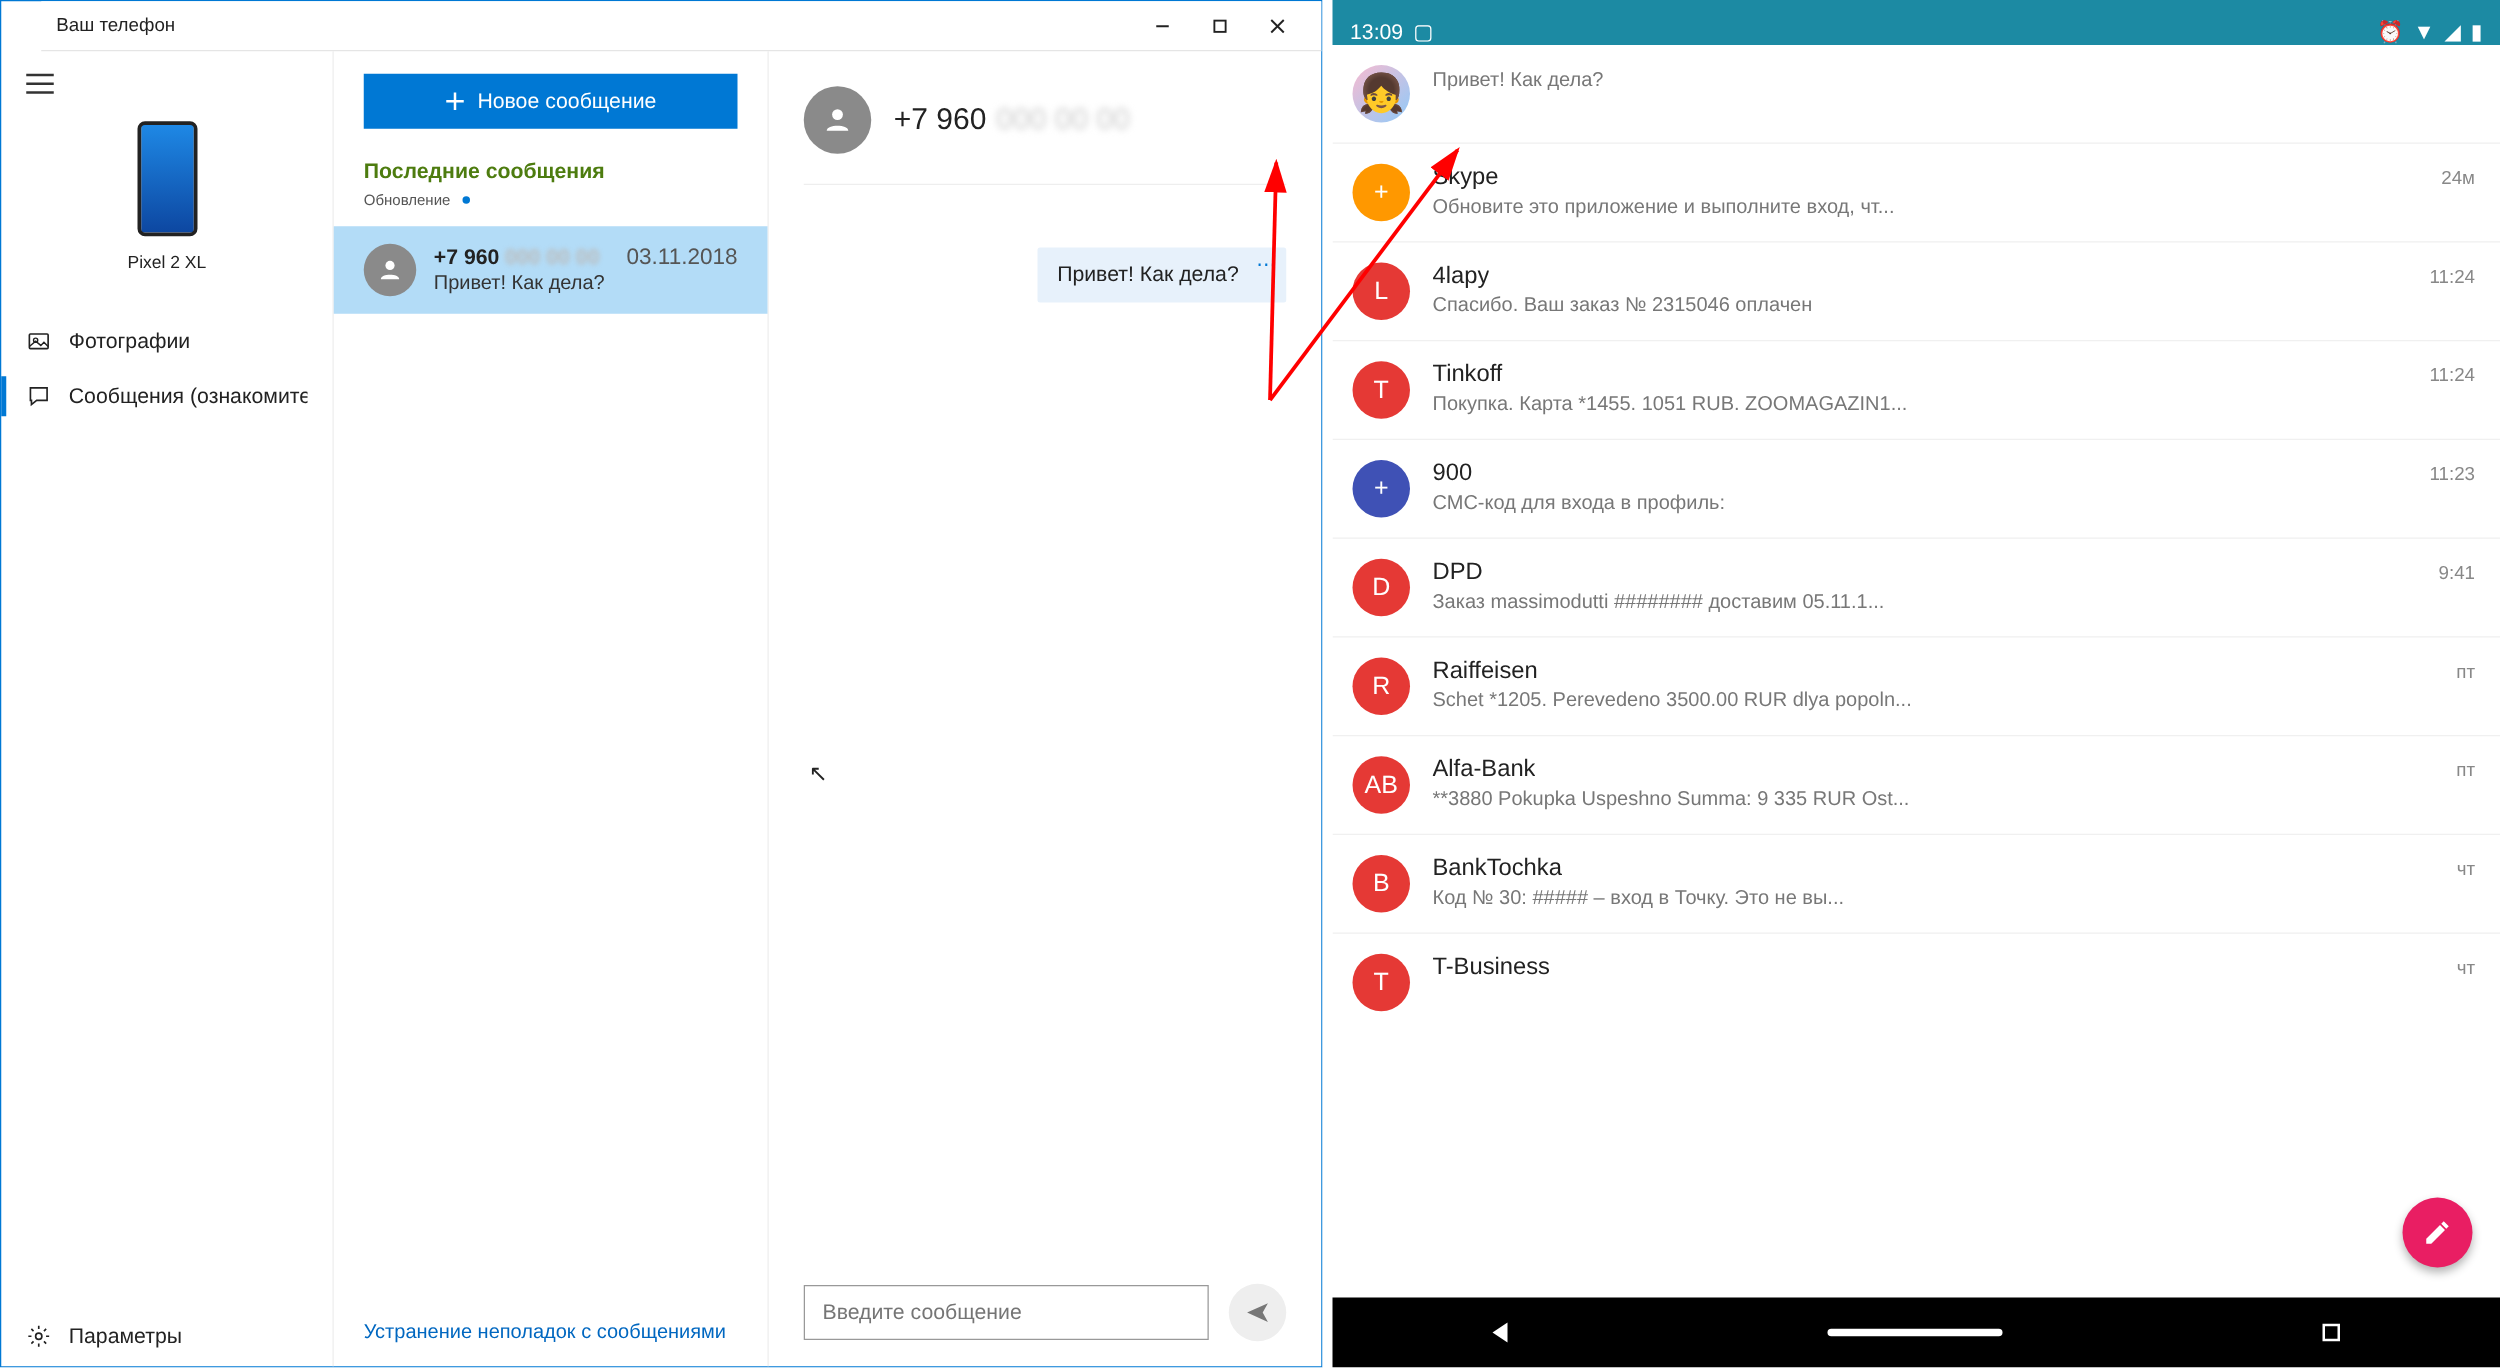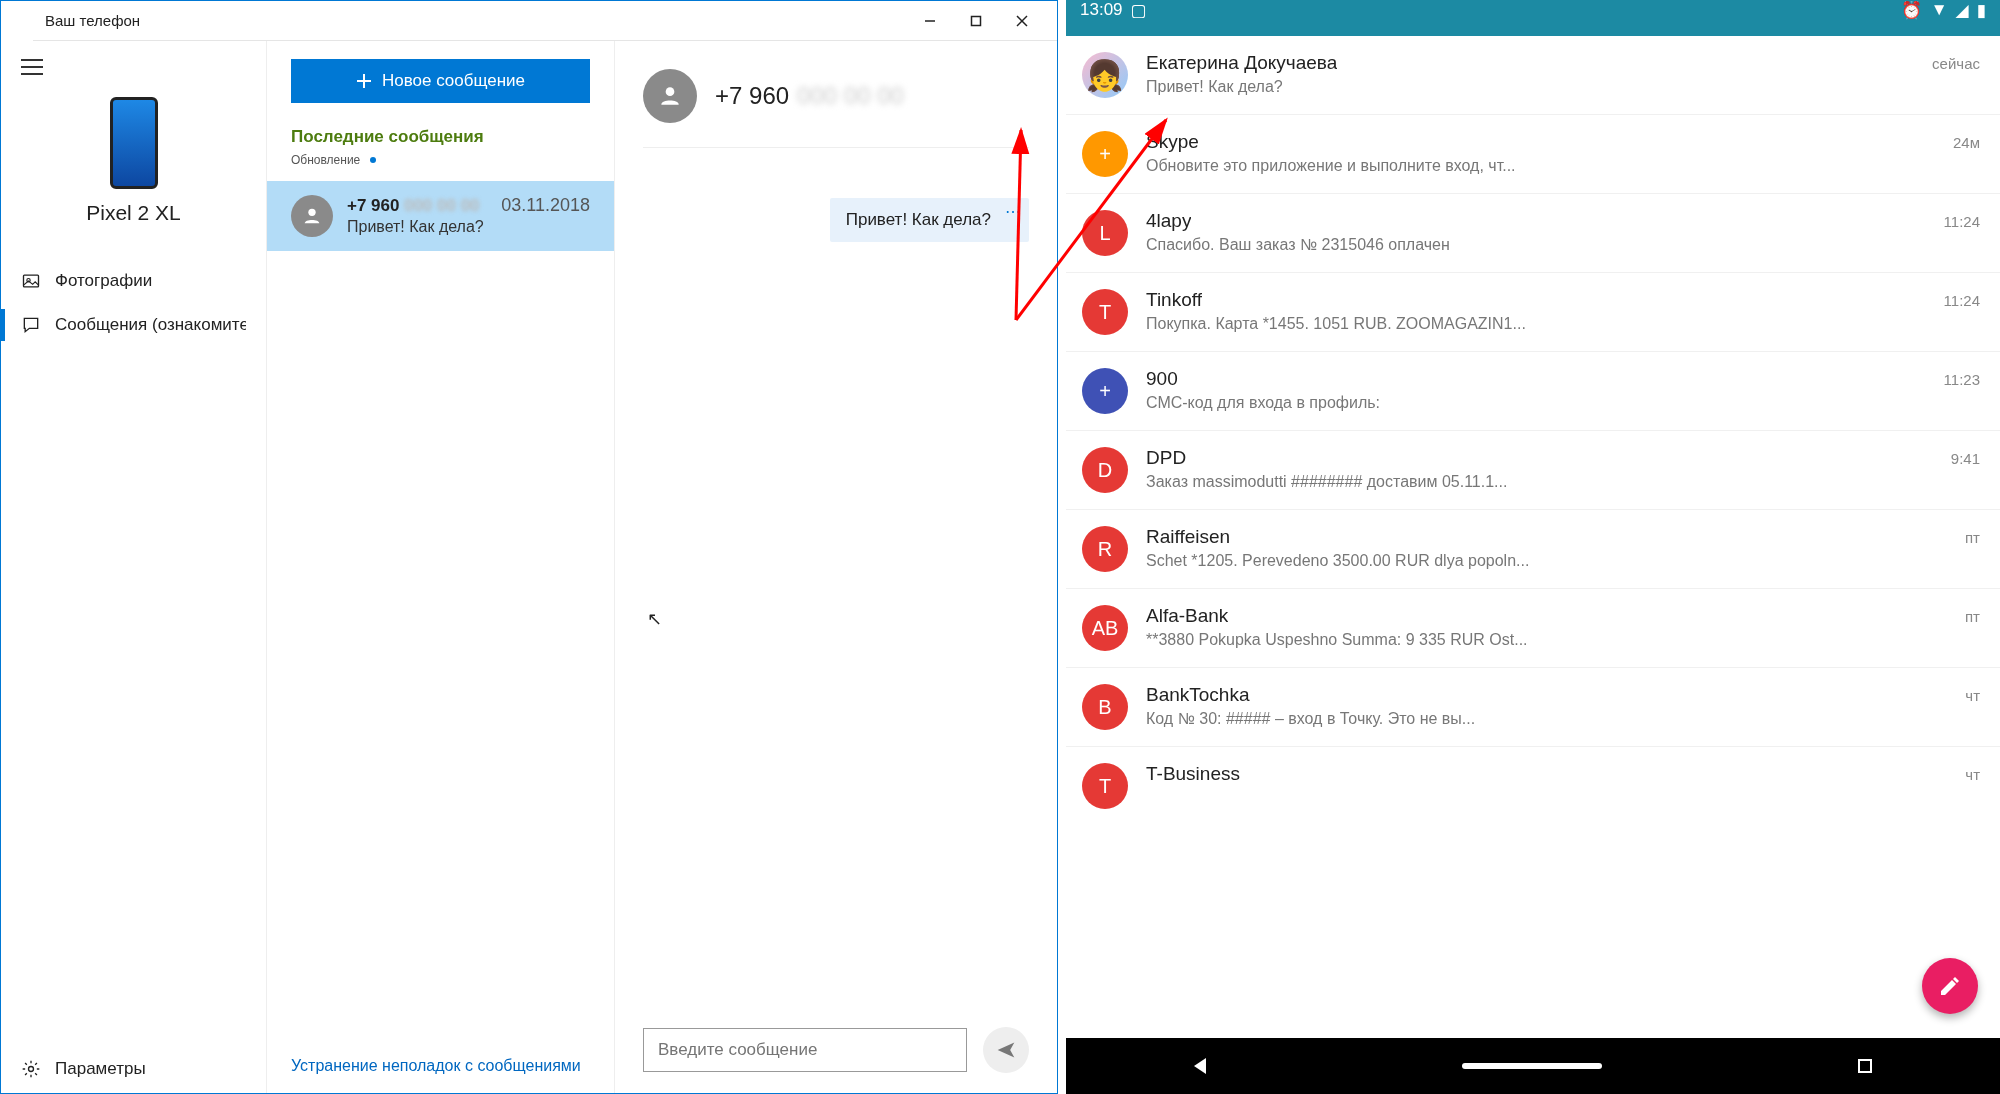--- a/index.html
+++ b/index.html
@@ -15,21 +15,21 @@
 
 .win-body { flex: 1; display: flex; min-height: 0; }
 
 
 .rail { width: 266px; display: flex; flex-direction: column; border-right: 1px solid #eee; }
 .hamburger { padding: 18px 20px 10px; }
 .hamburger-btn { display: flex; flex-direction: column; gap: 5px; width: 22px; cursor: pointer; }
 .hamburger-btn span { height: 2px; background: #333; }
 .phone-pic { display: flex; flex-direction: column; align-items: center; padding: 12px 0 4px; }
 .phone-frame { width: 48px; height: 92px; border: 3px solid #222; border-radius: 6px; background: linear-gradient(180deg,#1e88e5,#0d47a1); position: relative; }
-.phone-name { margin-top: 12px; font-size: 21px; color: #222; }
+.phone-name { margin-top: 12px; font-size: 14px; color: #222; }
 .rail-items { margin-top: 30px; }
 .rail-item { display: flex; align-items: center; gap: 14px; padding: 12px 20px; font-size: 17px; color: #222; cursor: pointer; position: relative;}
 .rail-item.selected::before { content:''; position:absolute; left:0; top:6px; bottom:6px; width:4px; background:#0078d4;}
 .rail-icon { width:20px; height:20px; display:flex; align-items:center; justify-content:center; }
 .rail-spacer { flex:1; }
 .rail-bottom { padding: 14px 20px; display:flex; align-items:center; gap:14px; font-size:17px; color:#222; cursor:pointer; }
 
 
 .convlist { width: 348px; display:flex; flex-direction:column; border-right: 1px solid #eee; padding-top: 18px; }
 .newmsg-btn { margin: 0 24px 24px; height: 44px; background:#0078d4; color:#fff; display:flex; align-items:center; justify-content:center; gap:10px; font-size:17px; cursor:pointer; }
@@ -62,21 +62,21 @@
 .spinner::before { content:'⋯'; color:#0078d4; font-size:16px; position:absolute; top:-4px;}
 .cursor-arrow { position:absolute; left:4px; top:460px; font-size:18px; color:#222;}
 .chat-input-row { display:flex; gap:16px; align-items:center; }
 .chat-input { flex:1; height:44px; border:1px solid #999; padding:0 14px; font-size:17px; color:#888; }
 .send-btn { width:46px; height:46px; border-radius:50%; background:#eee; display:flex; align-items:center; justify-content:center; cursor:pointer; }
 .send-btn svg { width:20px; height:20px; fill:#777;}
 
 
 .sep { width: 8px; background:#fff; }
 .phone { flex:1; display:flex; flex-direction:column; background:#fff; position:relative; font-family: Roboto, 'Segoe UI', sans-serif;}
-.statusbar { height:36px; background:#1c8aa3; color:#fff; display:flex; align-items:flex-start; padding:0 14px; font-size:17px; gap:8px;}
+.statusbar { height:36px; background:#1c8aa3; color:#fff; display:flex; align-items:flex-end; padding:0 14px; font-size:17px; gap:8px;}
 .statusbar-spacer{flex:1;}
 .appbar { height:58px; background:#22a1bd; color:#fff; display:flex; align-items:center; padding:0 20px; gap:26px;}
 .appbar-title { font-size:24px; }
 .appbar-spacer{flex:1;}
 .appbar-icon { cursor:pointer; }
 .msglist { flex:1; overflow:hidden; }
 .msg-item { display:flex; gap:18px; padding: 16px 20px 16px 16px; border-bottom:1px solid #f0f0f0; cursor:pointer; }
 .msg-item:last-child{border-bottom:none;}
 .msg-avatar { width:46px; height:46px; border-radius:50%; flex-shrink:0; display:flex; align-items:center; justify-content:center; color:#fff; font-size:20px;}
 .msg-avatar.img { background:linear-gradient(135deg,#f8bbd0,#90caf9); position:relative; overflow:hidden;}
@@ -245,24 +245,20 @@
     <span class="statusbar-spacer"></span>
     <span>⏰</span>
     <span>▼</span>
     <span>◢</span>
     <span>▮</span>
   </div>
   <div class="msglist" id="msglist">
       <div class="msg-item">
         <div class="msg-avatar img"></div>
         <div class="msg-body">
-          <div class="msg-row1">
-            <div class="msg-name">Екатерина Докучаева</div>
-            <div class="msg-time">сейчас</div>
-          </div>
           <div class="msg-preview">Привет! Как дела?</div>
         </div>
       </div>
       <div class="msg-item">
         <div class="msg-avatar" style="background: rgb(255, 152, 0);">+</div>
         <div class="msg-body">
           <div class="msg-row1">
             <div class="msg-name">Skype</div>
             <div class="msg-time">24м</div>
           </div>

